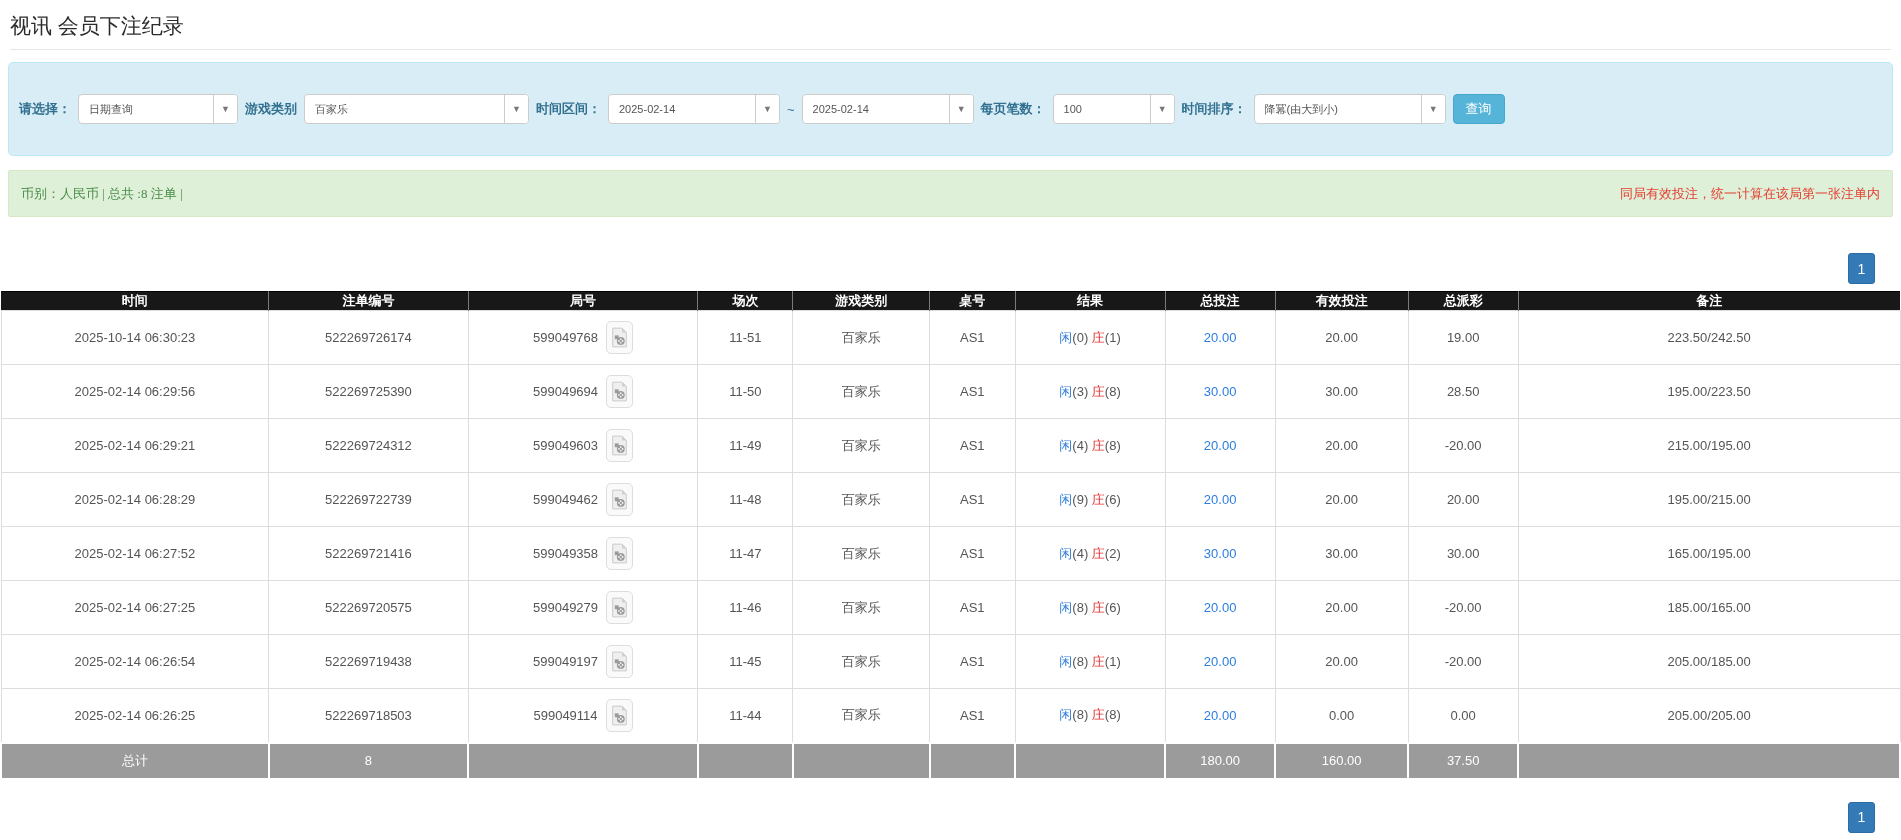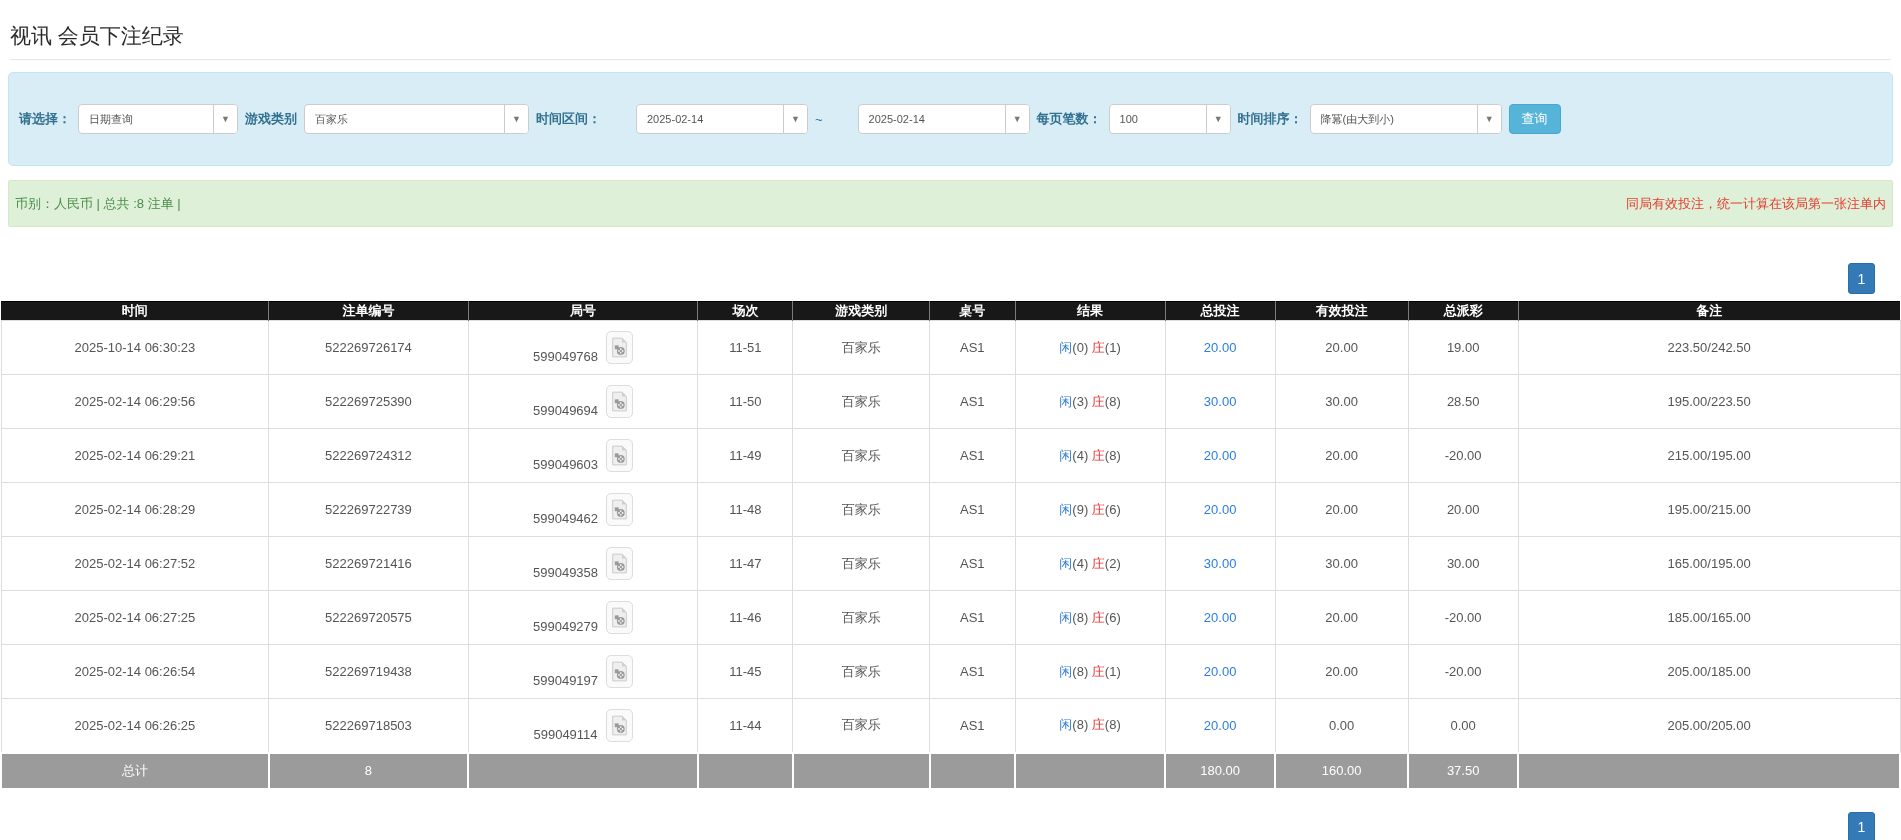--- a/index.html
+++ b/index.html
@@ -1,42 +1,42 @@
 <!DOCTYPE html>
 <html style="--panel-blue: #d9edf7; --panel-blue-border: #bce8f1; --label-blue: #31708f; --btn-search: #56b4d8; --bar-green: #dff0d8; --text-green: #4a8c4a; --notice-red: #e43d30; --pager-blue: #337ab7; --header-dark: #181818; --link-blue: #2b7de1; --player-blue: #2e7cd6; --banker-red: #e03131; --neg-red: #ff2020; --footer-gray: #9b9b9b;"><head>
 <meta charset="utf-8">
 <style>
   * { box-sizing: border-box; margin: 0; padding: 0; }
   html,body { width: 1901px; height: 840px; overflow: hidden; background: #fff;
     font-family: "Liberation Sans", "DejaVu Sans", sans-serif; color: #333; }
 
   
-  .page-head { padding: 12px 10px 0 10px; margin-top: 10px; }
+  .page-head { padding: 12px 10px 0 10px; }
   .page-head h1 { font-size: 21px; font-weight: 500; color: #2b2b2b; padding-bottom: 9px;
     border-bottom: 1px solid #e6e6e6; }
 
   
   .filter-panel { margin: 12px 8px 0 8px; background: var(--panel-blue,#d9edf7);
     border: 1px solid var(--panel-blue-border,#bce8f1); border-radius: 5px;
     padding: 31px 10px; display: flex; align-items: center; gap: 7px; }
   .f-label { font-size: 13px; font-weight: bold; color: var(--label-blue,#31708f); white-space: nowrap; }
   .combo { background: #fff; border: 1px solid #ccc; border-radius: 4px; height: 30px;
     display: inline-flex; align-items: stretch; overflow: hidden; cursor: pointer; }
   .combo .val { font-size: 11px; color: #555; padding: 0 10px; display: flex; align-items: center; flex: 1; }
   .combo .arrow { width: 24px; border-left: 1px solid #ccc; display: flex; align-items: center;
     justify-content: center; color: #777; font-size: 9px; background: #fff; }
-  .w1 { width: 160px; } .w2 { width: 225px; } .w3 { width: 172px; margin-left: 28px; } .w4 { width: 122px; } .w5 { width: 192px; }
+  .w1 { width: 160px; } .w2 { width: 225px; } .w3 { width: 172px; } .w4 { width: 122px; } .w5 { width: 192px; }
   .tilde { color: #31708f; font-size: 13px; }
   .btn-search { background: var(--btn-search,#56b4d8); border: 1px solid #46a8cc; color: #fff;
     font-size: 13px; border-radius: 4px; height: 30px; padding: 0 12px; cursor: pointer; }
 
   
   .summary-bar { margin: 14px 8px 0 8px; background: var(--bar-green,#dff0d8);
-    border: 1px solid #d6e9c6; border-radius: 2px; padding: 0 6px; height: 47px;
-    display: flex; align-items: center; justify-content: space-between; font-size: 13px; }
+    border: 1px solid #d6e9c6; border-radius: 2px; padding: 0 12px; height: 47px;
+    display: flex; align-items: center; justify-content: space-between; font-size: 13px; font-family: Liberation Serif, serif; }
   .summary-left { color: var(--text-green,#4a8c4a); }
   .summary-right { color: var(--notice-red,#e43d30); }
 
   
   .pager-row { display: flex; justify-content: flex-end; padding: 0 26px; }
   .pager-row.top { margin-top: 36px; margin-bottom: 7px; }
   .pager-row.bottom { margin-top: 22px; }
   .page-btn { background: var(--pager-blue,#337ab7); color: #fff; border: 1px solid #2e6da4;
     border-radius: 3px; min-width: 27px; height: 31px; font-size: 14px; cursor: pointer; }
 
@@ -44,21 +44,21 @@
   table.bets { width: 100%; border-collapse: collapse; table-layout: fixed; font-size: 13px; }
   table.bets thead th { background: var(--header-dark,#181818); color: #fff; font-weight: bold;
     height: 16px; border-right: 1px solid #7a7a7a; border-top: 1px solid #000; text-align: center; }
   table.bets thead th:last-child { border-right: none; }
   table.bets tbody td { height: 54px; text-align: center; color: #555;
     border: 1px solid #ddd; background: #fff; }
   .blue-link { color: var(--link-blue,#2b7de1); text-decoration: none; cursor: pointer; }
   .res-p { color: var(--player-blue,#2e7cd6); }
   .res-b { color: var(--banker-red,#e03131); }
   .neg { color: var(--neg-red,#ff2020); }
-  .round-wrap { display: inline-flex; align-items: flex-end; gap: 8px; justify-content: center; }
+  .round-wrap { display: inline-flex; align-items: center; gap: 8px; justify-content: center; }
   .video-btn { width: 27px; height: 33px; border: 1px solid #ddd; border-radius: 5px;
     background: #fafafa; display: inline-flex; align-items: center; justify-content: center; cursor: pointer; }
   table.bets tr.summary-row td { background: var(--footer-gray,#9b9b9b); color: #fff;
     height: 36px; border: 2px solid #fff; font-size: 13px; }
 </style>
 </head>
 <body>
 
 <div class="page-head">
   <h1>视讯 会员下注纪录</h1>

